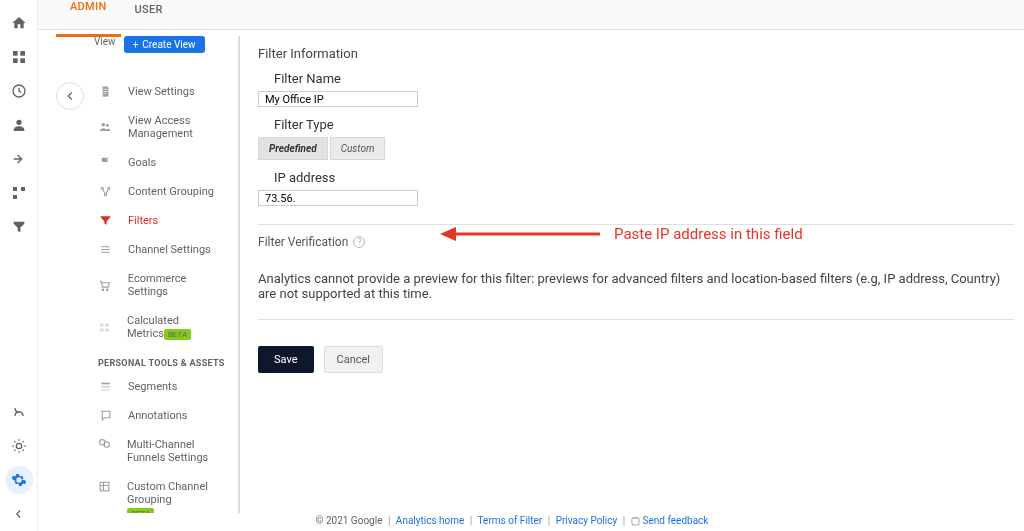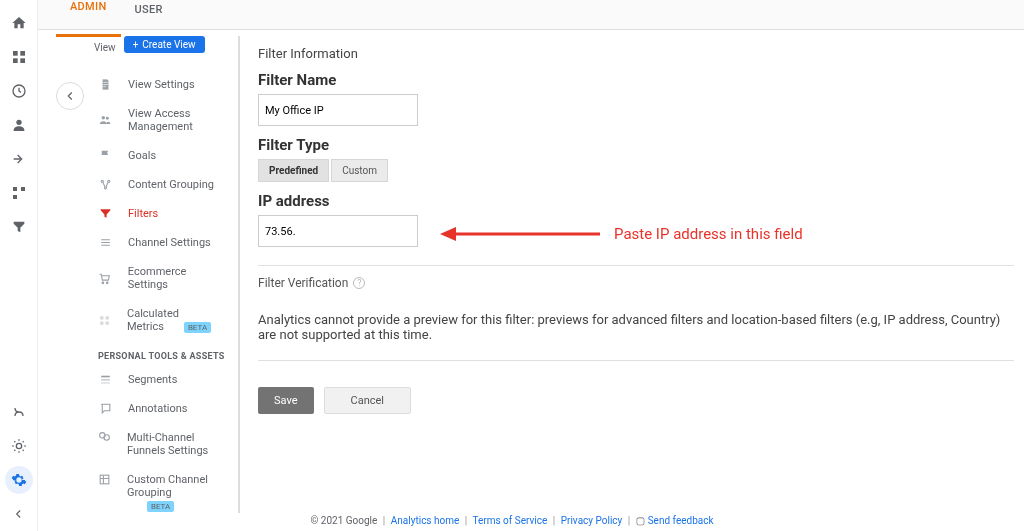--- a/index.html
+++ b/index.html
@@ -6,49 +6,49 @@
   body { background: #fff; font-size: 12px; color: #333; width: 1024px; height: 531px; overflow: hidden; position: relative; }
   .left-rail { position: absolute; left: 0; top: 0; bottom: 0; width: 38px; background: #fff; border-right: 1px solid #eee; display: flex; flex-direction: column; align-items: center; padding-top: 6px; }
   .left-rail .rail-icon { width: 28px; height: 28px; margin: 3px 0; display: flex; align-items: center; justify-content: center; color: #5f6368; cursor: pointer; border-radius: 50%; }
   .left-rail .spacer { flex: 1; }
   .left-rail .rail-icon.active { background: #e8f0fe; color: #1a73e8; }
   .top-tabs { position: absolute; left: 38px; top: 0; right: 0; height: 30px; background: #fafafa; border-bottom: 1px solid #e0e0e0; display: flex; align-items: center; padding-left: 18px; }
   .top-tabs .tab { font-size: 11px; font-weight: 500; color: #5f6368; padding: 0 14px; height: 39px; line-height: 30px; cursor: pointer; letter-spacing: .3px; }
   .top-tabs .tab.active { color: #e8710a; border-bottom: 3px solid #e8710a; height: 44px; line-height: 28px; }
   .sidebar { position: absolute; left: 60px; top: 36px; width: 180px; bottom: 18px; border-right: 2px solid #ddd; padding-right: 4px; overflow: hidden; }
   .back-btn { position: absolute; left: 56px; top: 82px; width: 28px; height: 28px; border: 1px solid #dadce0; border-radius: 50%; background: #fff; display: flex; align-items: center; justify-content: center; cursor: pointer; color: #5f6368; z-index: 5; }
-  .view-row { display: flex; align-items: flex-end; margin-bottom: 17px; padding-left: 34px; }
+  .view-row { display: flex; align-items: flex-start; margin-bottom: 24px; padding-left: 34px; }
   .view-label { font-size: 10px; color: #5f6368; margin-right: 8px; }
   .create-view { background: #1a73e8; color: #fff; font-size: 10px; padding: 3px 9px; border-radius: 3px; cursor: pointer; display: flex; align-items: center; gap: 4px; }
   .allweb { font-size: 10px; color: #5f6368; padding: 4px 0 10px 34px; border-bottom: 1px solid #eee; margin-bottom: 6px; cursor: pointer; }
   .sb-item { display: flex; align-items: center; gap: 16px; padding: 8px 6px 8px 38px; font-size: 11px; color: #5f6368; cursor: pointer; }
   .sb-item.active { color: #d93025; }
   .sb-item .ic { width: 14px; color: #9aa0a6; display: flex; align-items: center; justify-content: center; }
   .sb-item.active .ic { color: #d93025; }
   .sb-item.twoline { align-items: flex-start; }
   .sb-header { font-size: 9px; font-weight: 700; color: #5f6368; padding: 10px 0 4px 38px; letter-spacing: .3px; }
-  .beta { font-size: 8px; background: #7dd3fc; color: #5f6368; padding: 1px 4px; border-radius: 2px; margin-left: 20px; }
+  .beta { font-size: 8px; background: #84cc16; color: #5f6368; padding: 1px 4px; border-radius: 2px; margin-left: 0; }
   .main { position: absolute; left: 258px; top: 46px; right: 10px; bottom: 18px; overflow: hidden; }
   h1.page-title { font-size: 18px; font-weight: 400; color: #333; margin-bottom: 14px; }
   .section-label { font-size: 13px; color: #444; margin-bottom: 0; }
-  .field-label { font-size: 15px; font-weight: 700; color: #333; margin: 10px 0 5px; }
-  .text-input { width: 160px; height: 32px; border: 1px solid #ccc; padding: 0 6px; font-size: 11px; }
+  .field-label { font-size: 13px; font-weight: 400; color: #333; margin: 10px 16px 5px; }
+  .text-input { width: 160px; height: 16px; border: 1px solid #ccc; padding: 0 6px; font-size: 11px; }
   .btn-row { display: flex; gap: 2px; margin-top: 4px; }
-  .seg-btn { background: #ebebeb; border: 1px solid #d6d6d6; font-size: 10px; padding: 5px 10px; color: #555; cursor: pointer; }
+  .seg-btn { background: #ebebeb; border: 1px solid #d6d6d6; font-size: 10px; padding: 5px 10px; color: #555; cursor: pointer; font-style: italic; }
   .seg-btn.sel { background: #e2e2e2; color: #333; font-weight: 700; }
   .drop-row { display: flex; gap: 10px; margin-top: 14px; }
   .drop { background: #ebebeb; border: 1px solid #d6d6d6; font-size: 10px; padding: 5px 8px; color: #555; cursor: pointer; display: flex; align-items: center; gap: 6px; }
   .caret { width: 0; height: 0; border-left: 4px solid transparent; border-right: 4px solid transparent; border-top: 4px solid #888; }
   hr.div { border: none; border-top: 1px solid #e0e0e0; margin: 18px 0 10px; }
   .verif-label { font-size: 12px; color: #555; margin-bottom: 22px; display: flex; align-items: center; gap: 5px; }
   .help-circ { width: 12px; height: 12px; border: 1px solid #bbb; border-radius: 50%; font-size: 9px; color: #bbb; display: flex; align-items: center; justify-content: center; }
   .verif-text { font-size: 13px; color: #444; }
   .action-row { margin-top: 26px; display: flex; gap: 10px; }
-  .btn-primary { background: #737373; color: #fff; border: none; padding: 6px 16px; font-size: 11px; border-radius: 2px; cursor: pointer; }
-  .btn-secondary { background: #f1f1f1; color: #555; border: 1px solid #ddd; padding: 6px 26px; font-size: 11px; border-radius: 2px; cursor: pointer; }
+  .btn-primary { background: #0f172a; color: #fff; border: none; padding: 6px 16px; font-size: 11px; border-radius: 2px; cursor: pointer; }
+  .btn-secondary { background: #f1f1f1; color: #555; border: 1px solid #ddd; padding: 6px 12px; font-size: 11px; border-radius: 2px; cursor: pointer; }
   .annotation { position: absolute; left: 440px; top: 223px; display: flex; align-items: center; gap: 14px; color: #e8332a; pointer-events: none; }
   .arrow-svg { width: 160px; height: 22px; }
   .anno-text { font-size: 15px; color: #e8332a; }
   .footer { position: absolute; left: 0; right: 0; bottom: 0; height: 16px; text-align: center; font-size: 10px; color: #5f6368; }
   .footer a { color: #1a73e8; text-decoration: none; }
   .footer .sep { margin: 0 3px; color: #999; }
 </style>
 </head>
 <body>
 
@@ -287,19 +287,19 @@
     <polygon points="0,11 16,4 16,18" fill="#e8332a"></polygon>
   </svg>
   <span class="anno-text">Paste IP address in this field</span>
 </div>
 
 <div class="footer">
   <span>© 2021 Google</span>
   <span class="sep">|</span>
   <a href="#">Analytics home</a>
   <span class="sep">|</span>
-  <a href="#">Terms of Service</a>
+  <a href="#">Terms of Filter</a>
   <span class="sep">|</span>
   <a href="#">Privacy Policy</a>
   <span class="sep">|</span>
   <span>▢</span>
   <a href="#">Send feedback</a>
 </div>
 
 </body></html>

